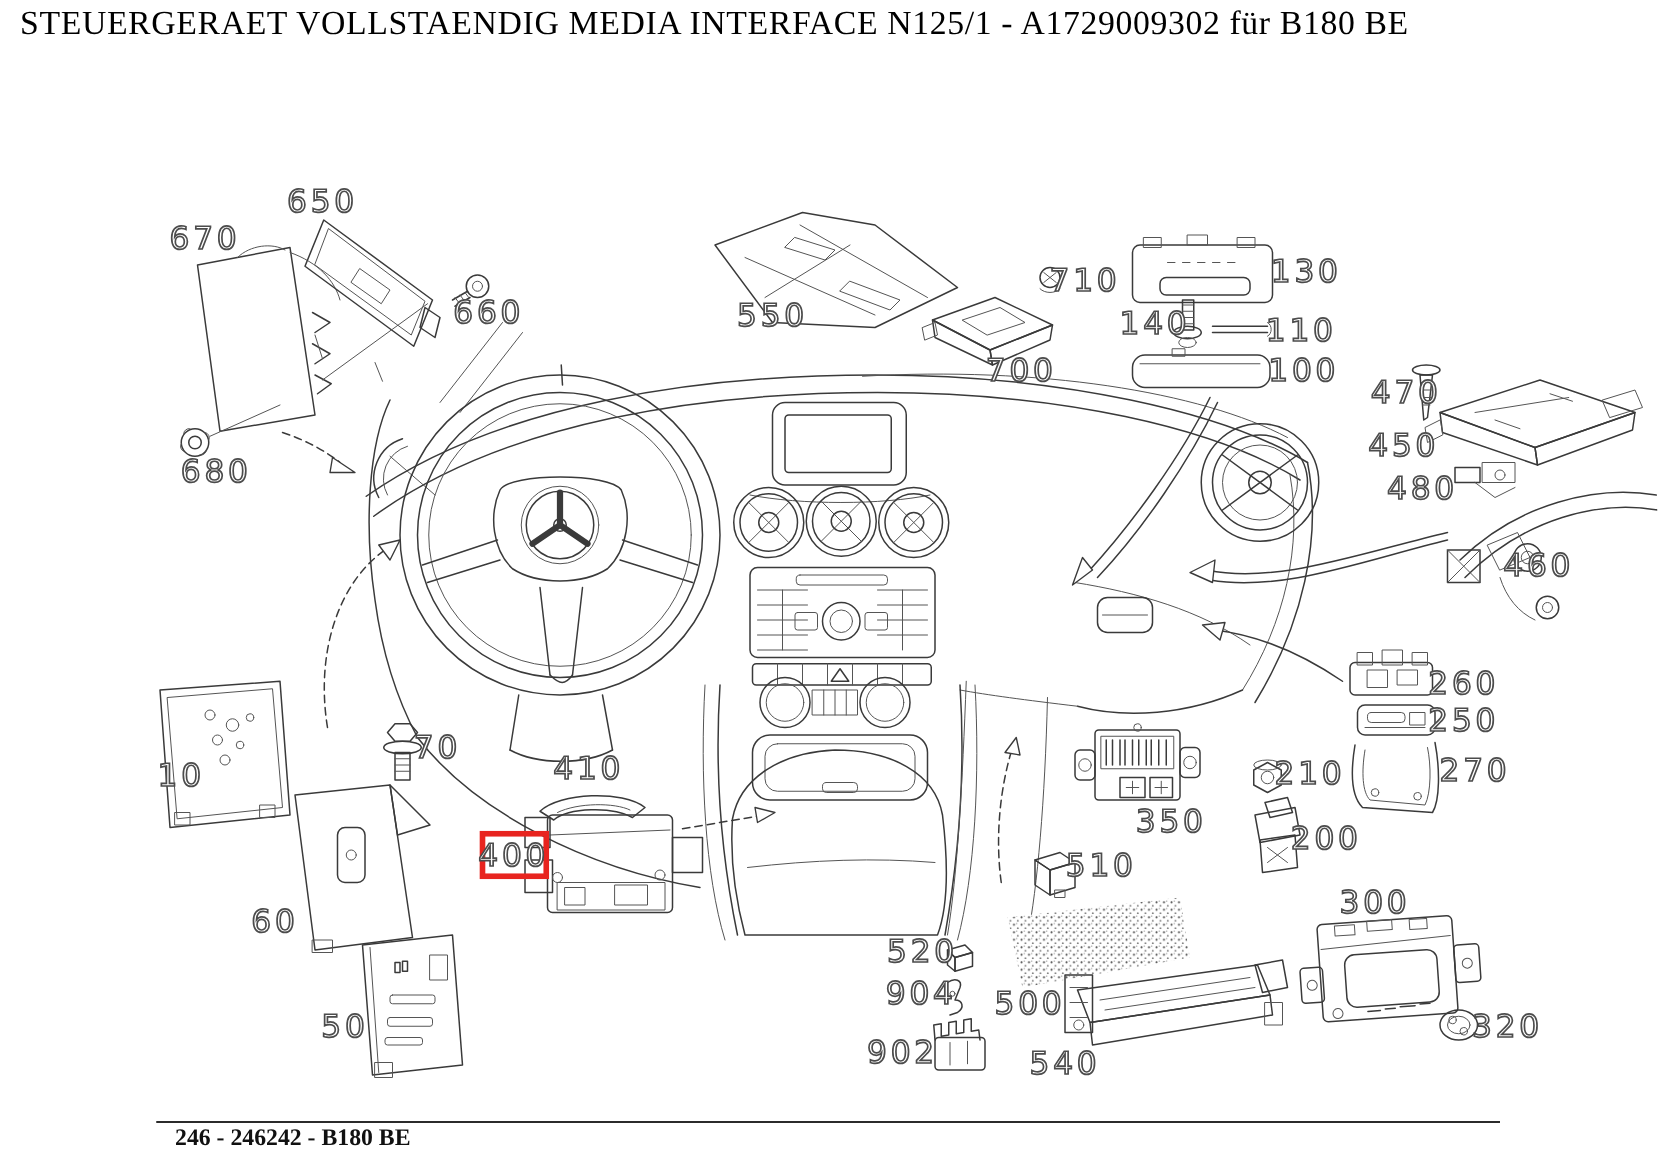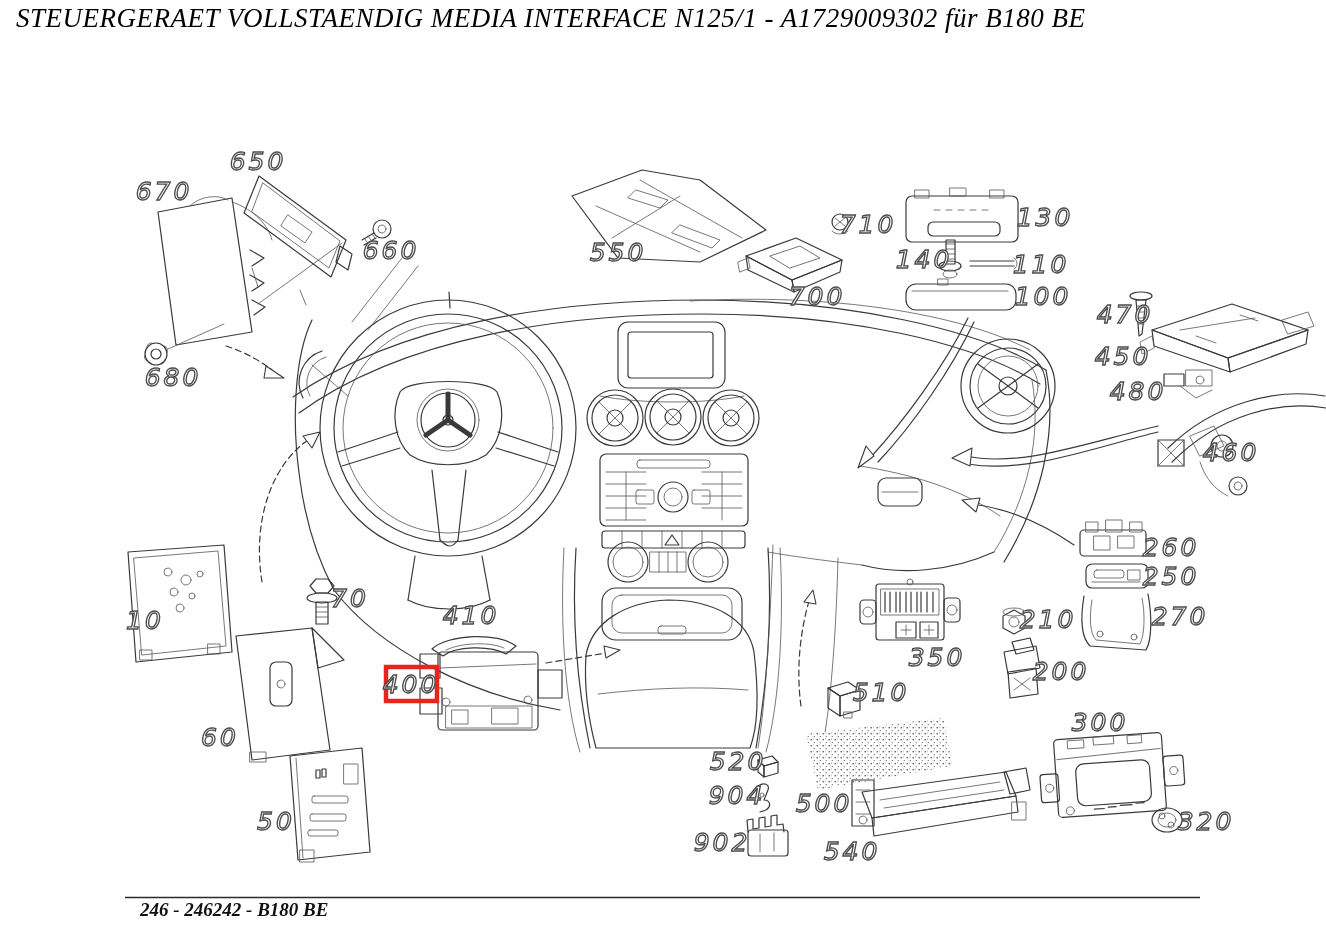--- a/index.html
+++ b/index.html
@@ -1,17 +1,17 @@
 <!DOCTYPE html>
 <html><head>
 <meta charset="utf-8">
 <style>
   html,body{margin:0;padding:0;background:#ffffff;}
   .stage{position:relative;width:1326px;height:937px;background:#fff;overflow:hidden;
-         font-family:"Liberation Serif",serif;font-style:italic;}
+         font-family:"Liberation Serif",serif;}
   svg{display:block}
   .title-text{font-family:"Liberation Serif",serif;font-size:27px;letter-spacing:0.5px;fill:#000;}
   .footer-text{font-family:"Liberation Serif",serif;font-size:19px;font-weight:700;fill:#111;}
   .ln{stroke:#3a3a3a;stroke-width:1.2;fill:none;stroke-linecap:round;stroke-linejoin:round;}
   .ln2{stroke:#555;stroke-width:0.8;fill:none;stroke-linecap:round;stroke-linejoin:round;}
   .dash{stroke-dasharray:6 4;}
   .head{fill:#ffffff;stroke:#3a3a3a;stroke-width:1.1;stroke-linejoin:round;}
   .part-label{font-family:"DejaVu Sans",sans-serif;font-size:25px;letter-spacing:3px;
               fill:#ffffff;stroke:#4c4c4c;stroke-width:1.35px;
               text-anchor:middle;dominant-baseline:central;cursor:pointer;}

